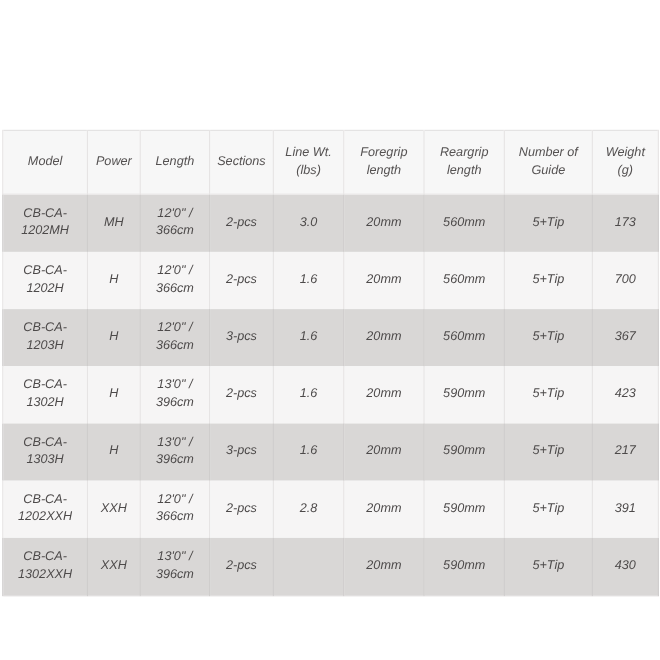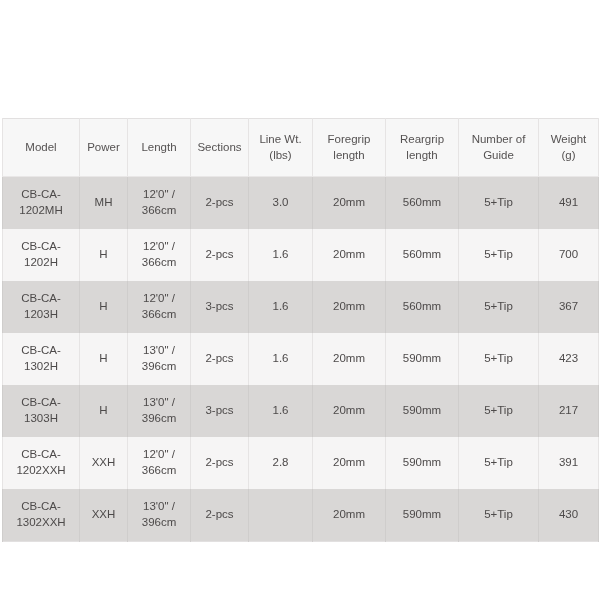--- a/index.html
+++ b/index.html
@@ -11,20 +11,21 @@
     height: 600px;
     background: #ffffff;
     font-family: "Liberation Sans", sans-serif;
     overflow: hidden;
   }
   #page {
     position: relative;
     width: 595px;
     height: 600px;
     background: #ffffff;
+    font-style: italic;
   }
   #spec-table-wrap {
     position: absolute;
     left: 2px;
     top: 118px;
     width: 596px;
   }
   table.spec-table {
     width: 596px;
     border-collapse: collapse;
@@ -155,21 +156,21 @@
             <td>
               <span class="cell-line">20mm</span>
             </td>
             <td>
               <span class="cell-line">560mm</span>
             </td>
             <td>
               <span class="cell-line">5+Tip</span>
             </td>
             <td>
-              <span class="cell-line">491</span>
+              <span class="cell-line">173</span>
             </td>
           </tr>
           <tr class="row-light">
             <td>
               <span class="cell-line">CB-CA-1202H</span>
             </td>
             <td>
               <span class="cell-line">H</span>
             </td>
             <td>

